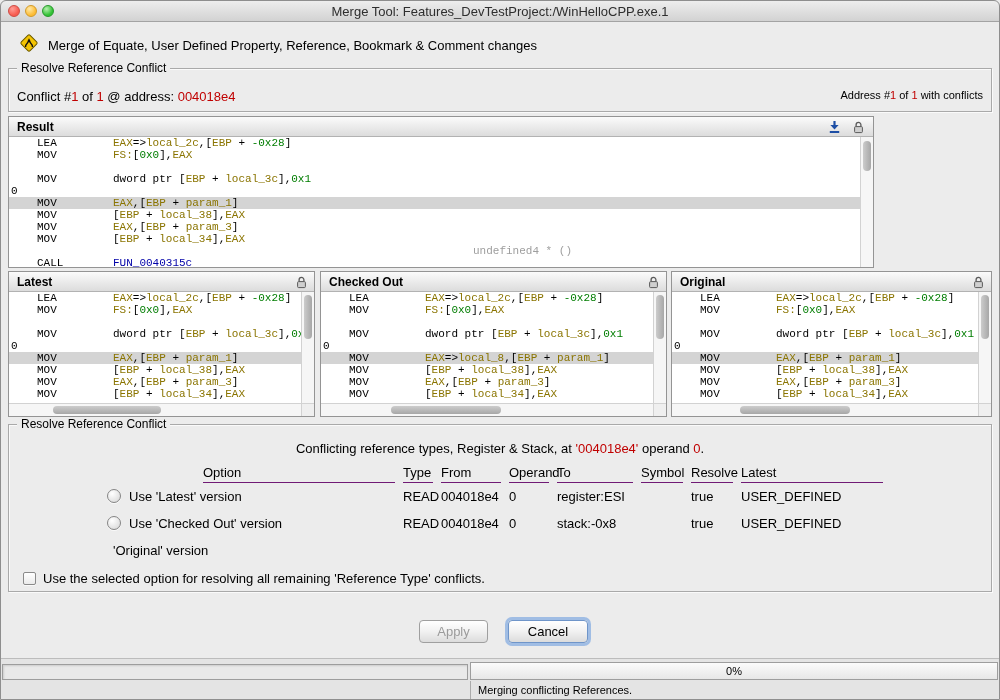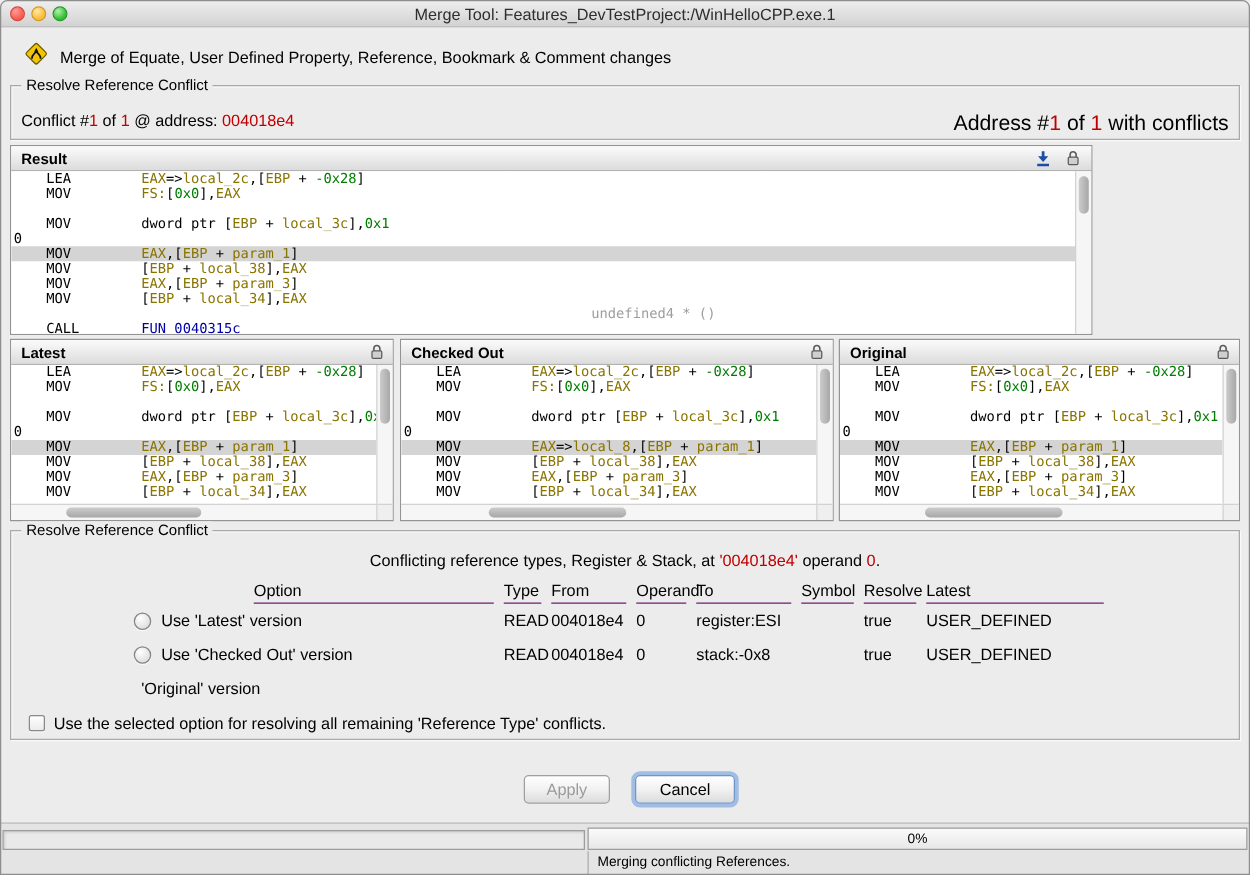--- a/index.html
+++ b/index.html
@@ -18,51 +18,51 @@
   
   .banner{position:absolute;left:18px;top:33px;height:24px;display:flex;align-items:center;gap:8px;}
   .banner-text{font-size:13px;}
 
   
   .groupbox{position:absolute;border:1px solid #a9a9a9;box-shadow:inset 1px 1px 0 rgba(255,255,255,.75),1px 1px 0 rgba(255,255,255,.75);}
   .legend{position:absolute;top:-8px;left:8px;background:#ececec;padding:0 4px;font-size:12px;}
   .red{color:#c00000;}
 
   .conflict-left{position:absolute;left:8px;top:20px;font-size:13px;}
-  .conflict-right{position:absolute;right:8px;top:20px;font-size:17px;}
+  .conflict-right{position:absolute;right:8px;top:20px;font-size:11px;}
 
   
   .panel{position:absolute;border:1px solid #949494;background:#fff;}
   .panel-header{position:absolute;left:0;top:0;right:0;height:20px;background:linear-gradient(#fbfbfb,#dcdcdc);border-bottom:1px solid #b2b2b2;}
   .panel-title{position:absolute;left:8px;top:3px;font-size:12px;font-weight:bold;}
   .hdr-icon{position:absolute;top:3px;}
 
   .listing{position:absolute;left:0;top:20px;right:13px;bottom:0;background:#fff;overflow:hidden;font-family:"DejaVu Sans Mono",monospace;font-size:11px;line-height:12px;white-space:pre;}
   .listing.with-h{bottom:13px;}
-  .asm-line{height:12px;overflow:hidden;padding-left:2px;}
+  .asm-line{height:12px;overflow:hidden;padding-left:2px;font-family:Liberation Mono, monospace;}
   .asm-line.hl{background:#d4d4d4;}
   .gutter{display:inline-block;width:26px;color:#000;}
   .mn{display:inline-block;width:76px;color:#000;}
   .tk-reg{color:#8a7400;} .tk-sca{color:#007d00;} .tk-fun{color:#0000a8;} .tk-com{color:#9e9e9e;} .tk-pln{color:#000;}
 
   .vscroll{position:absolute;right:0;top:20px;bottom:0;width:13px;background:#f6f6f6;border-left:1px solid #d2d2d2;}
   .vscroll.with-h{bottom:13px;}
   .vthumb{position:absolute;left:2px;right:2px;border-radius:5px;background:linear-gradient(90deg,#cccccc,#a7a7a7);}
   .hscroll{position:absolute;left:0;right:13px;bottom:0;height:13px;background:#f6f6f6;border-top:1px solid #d2d2d2;}
   .hthumb{position:absolute;top:2px;bottom:2px;border-radius:5px;background:linear-gradient(#cccccc,#a7a7a7);}
   .corner{position:absolute;right:0;bottom:0;width:13px;height:13px;background:#efefef;border-left:1px solid #d2d2d2;border-top:1px solid #d2d2d2;}
 
   
   .instruction{position:absolute;left:0;right:0;top:16px;text-align:center;font-size:13px;}
   .ctable{position:absolute;left:96px;top:36px;}
   .crow{display:grid;grid-template-columns:298px 38px 68px 48px 84px 50px 50px 150px;align-items:center;height:27px;font-size:13px;}
   .crow.head{height:22px;align-items:end;}
   .th-u{display:block;border-bottom:1px solid #701a75;padding-bottom:2px;margin-right:8px;}
   .th-u.option{margin-left:98px;}
-  .opt-cell{display:flex;align-items:flex-end;gap:8px;padding-left:2px;}
+  .opt-cell{display:flex;align-items:flex-start;gap:8px;padding-left:2px;}
   .opt-cell.noradio{padding-left:8px;}
   .radio{width:14px;height:14px;border-radius:50%;border:1px solid #858585;background:radial-gradient(circle at 35% 30%,#ffffff,#d4d4d4);box-shadow:0 1px 0 rgba(255,255,255,.7);}
   .chkrow{position:absolute;left:14px;top:146px;display:flex;align-items:center;gap:7px;font-size:13px;}
   .checkbox{width:13px;height:13px;border:1px solid #8a8a8a;border-radius:2px;background:linear-gradient(#ffffff,#ebebeb);box-shadow:0 1px 0 rgba(255,255,255,.7);}
 
   
   .btn{position:absolute;height:23px;border:1px solid #9f9f9f;border-radius:4px;background:linear-gradient(#ffffff,#f1f1f1 50%,#dcdcdc);font-size:13px;text-align:center;line-height:21px;}
   .btn.apply{left:419px;top:620px;width:69px;color:#9b9b9b;}
   .btn.cancel{left:508px;top:620px;width:80px;color:#000;border-color:#6f95c9;box-shadow:0 0 0 3px rgba(120,165,225,.65);}
 

